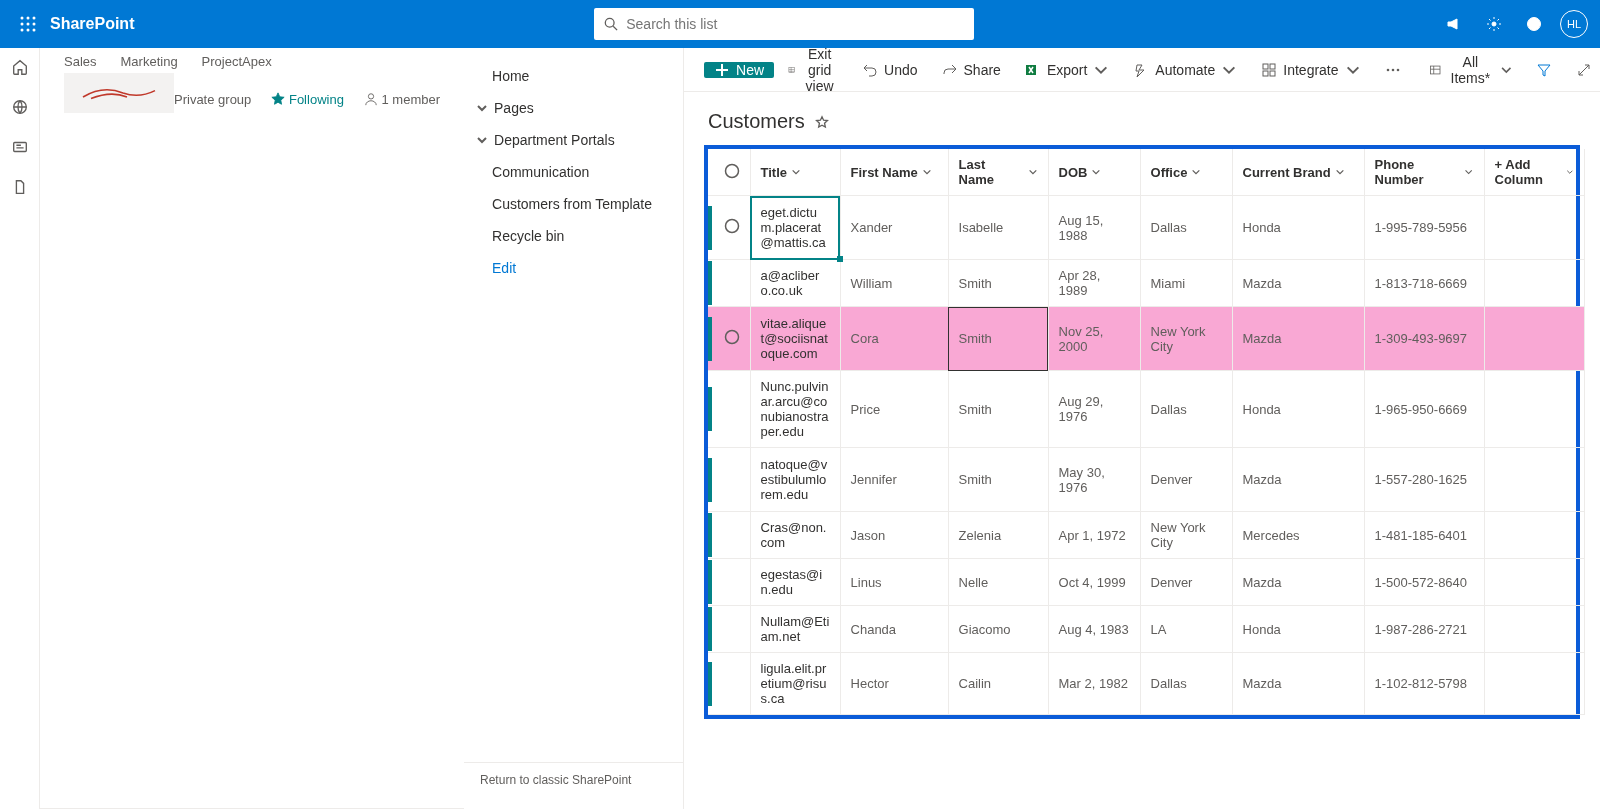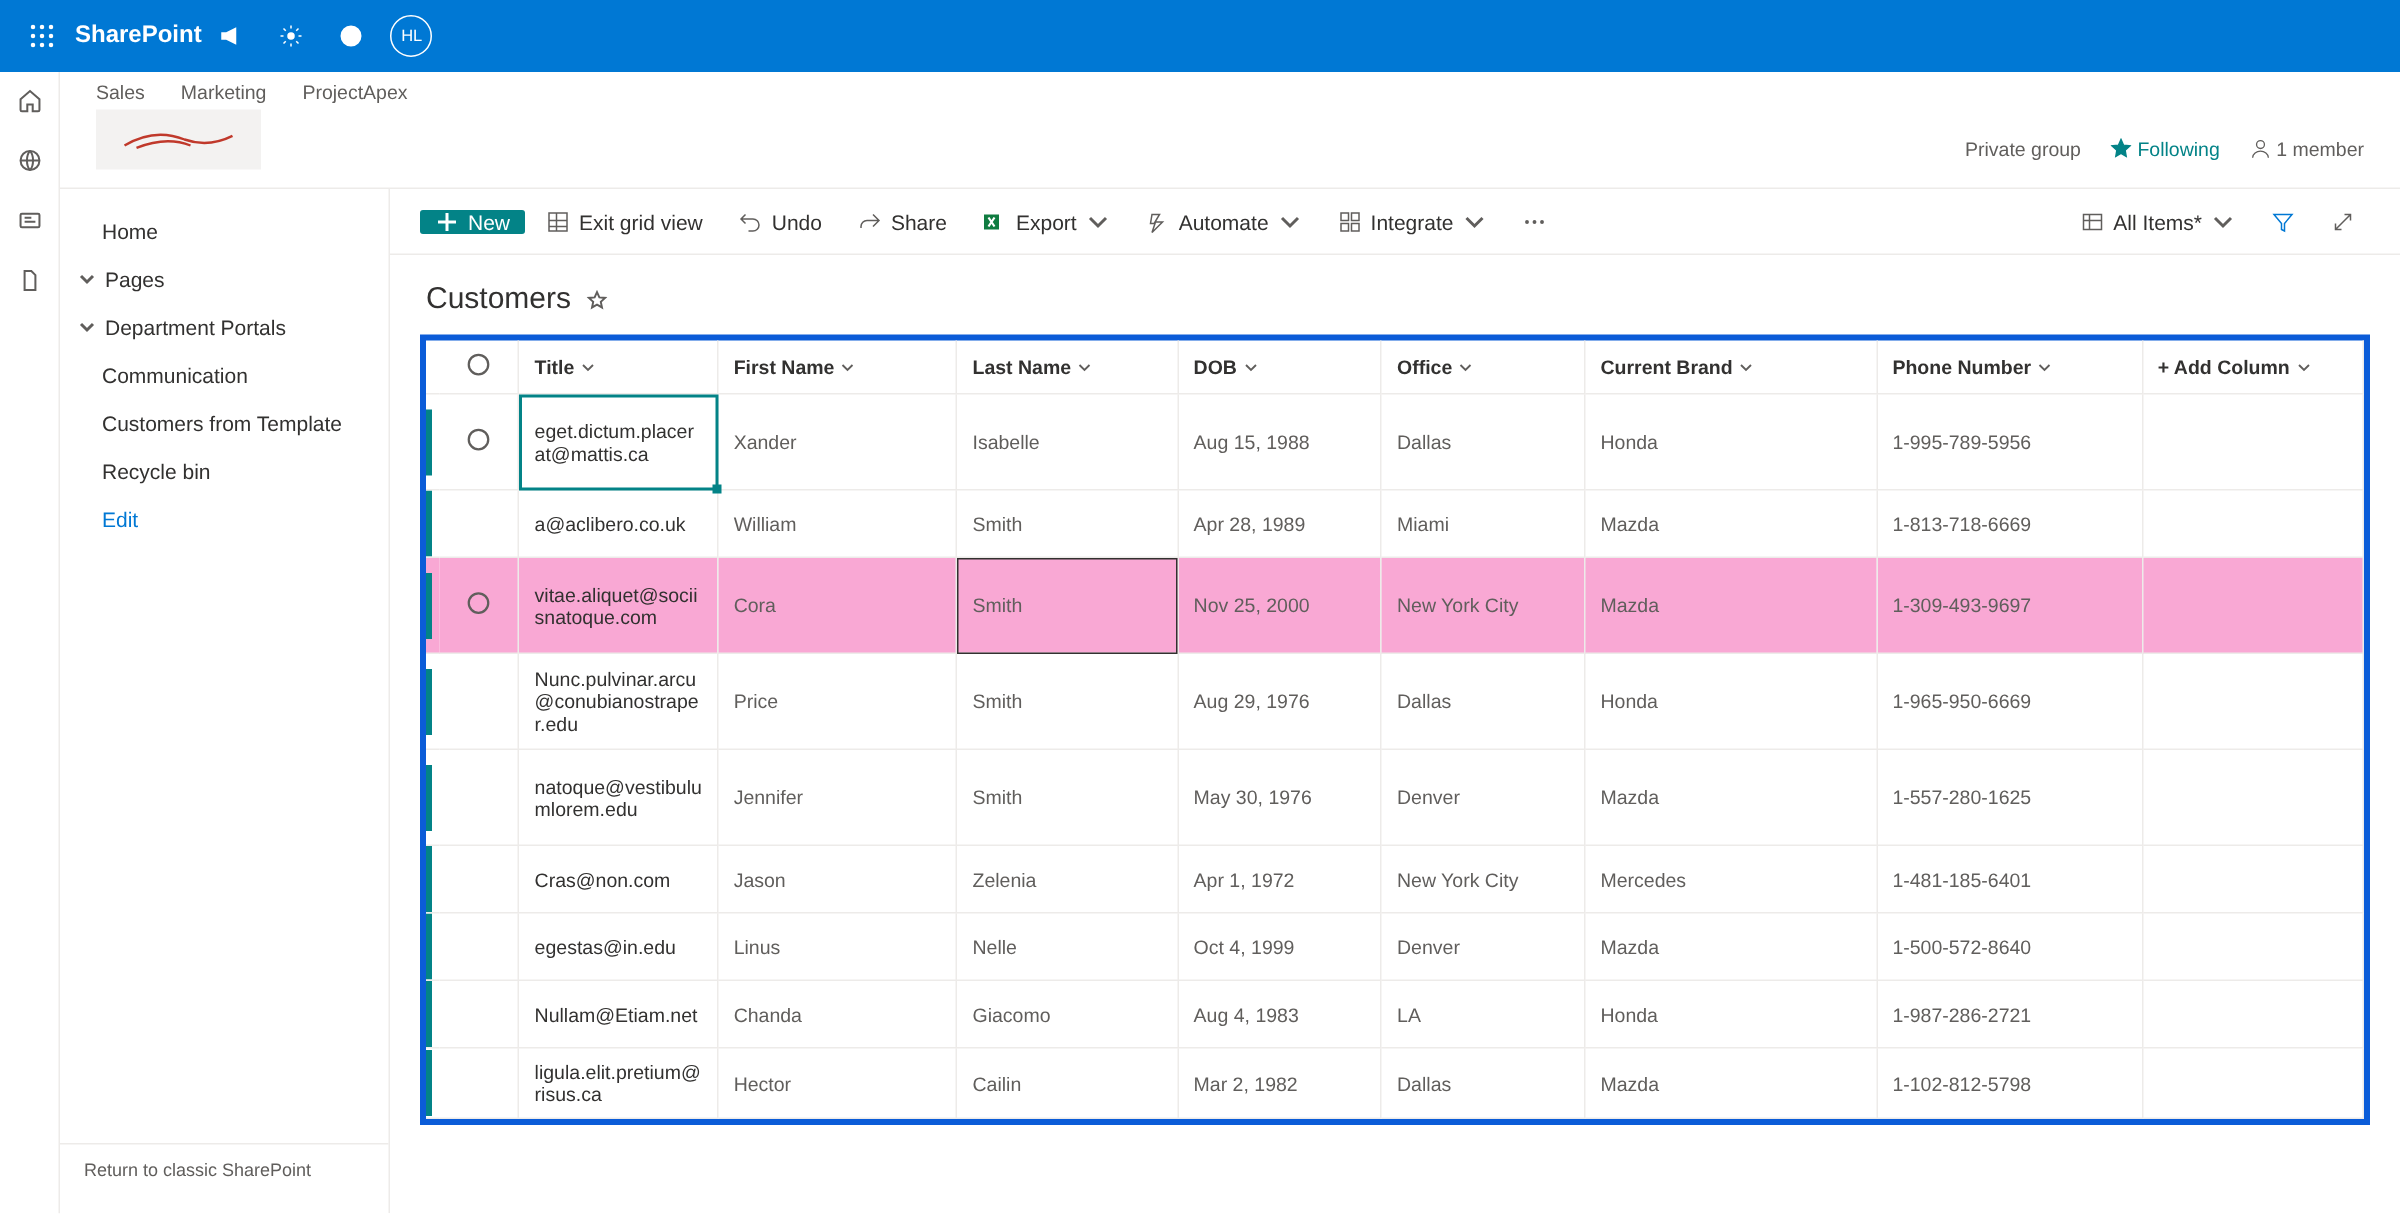--- a/index.html
+++ b/index.html
@@ -14,21 +14,21 @@
   .search svg { width:14px; height:14px; fill:#605e5c; margin-right:8px; }
   .search input { border:none; outline:none; flex:1; font-size:14px; }
   .appbar-ic { width:40px; height:40px; display:flex; align-items:center; justify-content:center; cursor:pointer; }
   .appbar-ic svg { width:16px; height:16px; fill:#fff; stroke:#fff; }
   .avatar { width:28px; height:28px; border-radius:50%; border:1px solid #fff; display:flex; align-items:center; justify-content:center; font-size:11px; margin-left:6px; cursor:pointer; }
 
   .shell { display:flex; height:calc(100% - 48px); }
   .rail { width:40px; border-right:1px solid #edebe9; display:flex; flex-direction:column; align-items:center; padding-top:10px; gap:22px; }
   .rail svg { width:18px; height:18px; stroke:#605e5c; fill:none; stroke-width:1.5; cursor:pointer; }
 
-  .main { flex:1; display:flex; flex-direction:column; overflow:hidden; }
+  .main { flex:1; display:flex; flex-direction:row; overflow:hidden; }
 
   .sitehdr { padding:6px 24px 12px 24px; border-bottom:1px solid #edebe9; }
   .hublinks { display:flex; gap:24px; font-size:13px; color:#605e5c; margin-bottom:4px; }
   .hublinks span { cursor:pointer; }
   .logo { width:110px; height:40px; background:#f3f2f1; display:flex; align-items:center; justify-content:center; }
   .logo svg { width:90px; height:24px; stroke:#c0392b; fill:none; stroke-width:2; }
   .siterow { display:flex; justify-content:flex-end; align-items:center; gap:20px; position:relative; top:-6px; font-size:13px; color:#605e5c;margin-top:19px; }
   .siterow .star { color:#038387; }
   .siterow svg { width:14px; height:14px; vertical-align:-2px; }
   .siterow span { cursor:pointer; }
@@ -93,20 +93,29 @@
         <circle cx="14" cy="2" r="1.5"></circle>
         <circle cx="2" cy="8" r="1.5"></circle>
         <circle cx="8" cy="8" r="1.5"></circle>
         <circle cx="14" cy="8" r="1.5"></circle>
         <circle cx="2" cy="14" r="1.5"></circle>
         <circle cx="8" cy="14" r="1.5"></circle>
         <circle cx="14" cy="14" r="1.5"></circle>
       </svg>
   </div>
   <span class="brand">SharePoint</span>
+  <div class="searchwrap">
+    <div class="search">
+      <svg viewBox="0 0 16 16">
+          <circle cx="6.5" cy="6.5" r="5" fill="none" stroke="#605e5c" stroke-width="1.5"></circle>
+          <line x1="10.5" y1="10.5" x2="15" y2="15" stroke="#605e5c" stroke-width="1.5"></line>
+        </svg>
+      <input type="text" placeholder="Search this list" style="">
+    </div>
+  </div>
   <div class="appbar-ic">
       <svg viewBox="0 0 16 16" fill="none" stroke="#fff">
         <path d="M2 6v4h3l6 3V3L5 6H2z"></path>
       </svg>
     </div>
   <div class="appbar-ic">
       <svg viewBox="0 0 16 16" fill="none" stroke="#fff">
         <circle cx="8" cy="8" r="2"></circle>
         <path d="M8 1v2M8 13v2M1 8h2M13 8h2M3 3l1.5 1.5M11.5 11.5L13 13M13 3l-1.5 1.5M4.5 11.5L3 13"></path>
       </svg>

